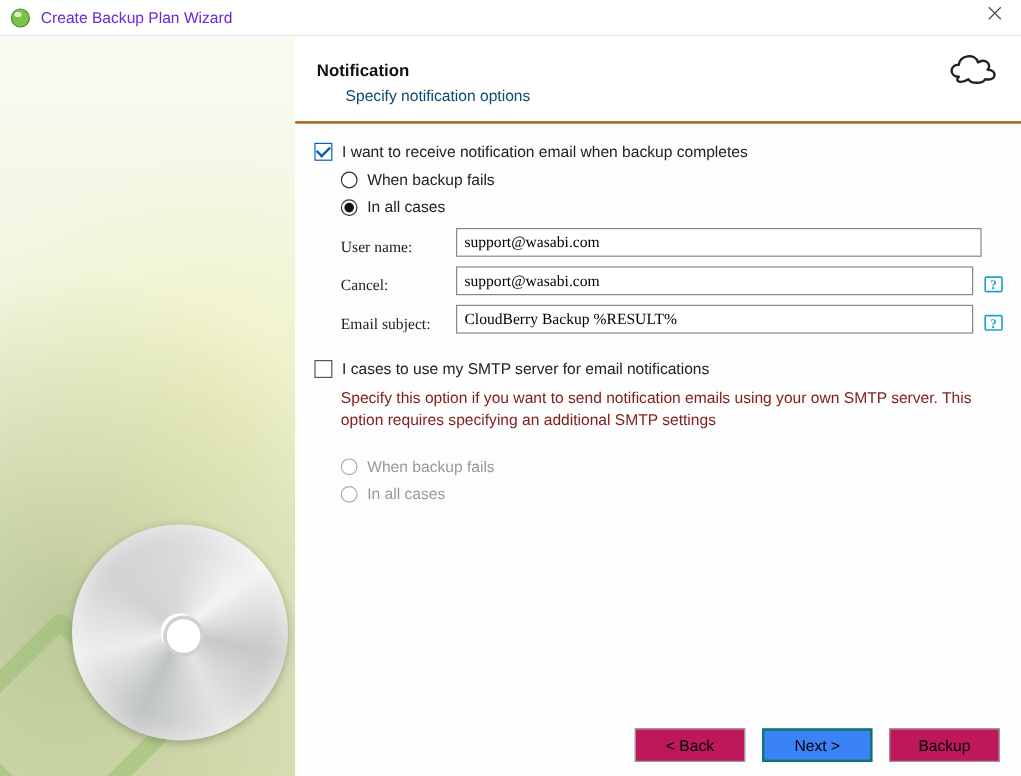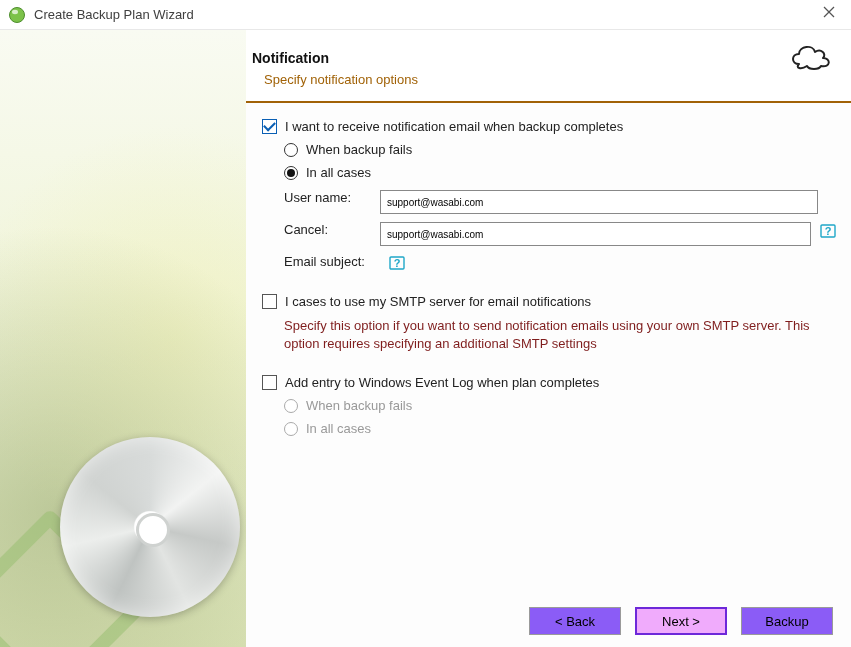--- a/index.html
+++ b/index.html
@@ -16,21 +16,21 @@
   .titlebar {
     height: 30px;
     display: flex;
     align-items: center;
     padding: 0 8px;
     border-bottom: 1px solid #e8e8e8;
     position: relative;
   }
   .titlebar .title {
     margin-left: 8px;
-    color: #404040;
+    color: #6d28d9;
     font-size: 13px;
   }
   .titlebar .close {
     position: absolute;
     right: 10px;
     top: 4px;
     font-size: 16px;
     color: #666;
     cursor: pointer;
     padding: 0 6px;
@@ -87,32 +87,32 @@
   }
 
   .main {
     flex: 1;
     display: flex;
     flex-direction: column;
     height: 100%;
     position: relative;
   }
   .header {
-    padding: 20px 18px 14px 6px;
+    padding: 20px 18px 14px 18px;
     position: relative;
   }
   .header h2 {
     margin: 0 0 6px 0;
     font-size: 14px;
     font-weight: 700;
     color: #111;
   }
   .header .subtitle {
-    margin-left: 12px;
-    color: #a16207;
+    margin-left: 24px;
+    color: #0c4a6e;
     font-size: 13px;
   }
   .logo {
     position: absolute;
     right: 18px;
     top: 10px;
     text-align: center;
   }
   .logo .cloud {
     display: block;
@@ -170,30 +170,31 @@
     border-radius: 50%;
   }
   .radio.disabled { border-color: #aaa; }
   .radio.disabled + span { color: #999; }
 
   .indent1 { margin-left: 22px; }
 
   .fields { margin-top: 10px; margin-left: 22px; }
   .field-row {
     display: flex;
-    align-items: flex-start;
+    align-items: flex-end;
     margin-bottom: 8px;
+    font-family: Liberation Serif, serif;
   }
   .field-label { width: 96px; color: #222; }
   .text-input {
     flex: 1;
     height: 24px;
     border: 1px solid #888;
     padding: 2px 6px;
-    font-size: 10px;
+    font-size: 13px;
     font-family: inherit;
     background: #fff;
     max-width: 438px;
   }
   .help-icon {
     width: 18px; height: 18px;
     margin-left: 8px;
     display: inline-flex;
     align-items: center; justify-content: center;
     cursor: pointer;
@@ -214,29 +215,29 @@
     display: flex;
     justify-content: flex-end;
     align-items: center;
     padding-right: 18px;
     gap: 14px;
   }
   .btn {
     min-width: 92px;
     height: 28px;
     border: 1px solid #9a9a9a;
-    background: #8b5cf6;
+    background: #be185d;
     font-size: 13px;
     font-family: inherit;
     cursor: pointer;
     padding: 0 14px;
   }
   .btn.primary {
-    border: 2px solid #6d28d9;
-    background: #f0abfc;
+    border: 2px solid #0f766e;
+    background: #3b82f6;
   }
 </style>
 </head>
 <body>
 
 <div class="titlebar">
   <span class="app-icon">
     <svg width="18" height="18" viewBox="0 0 18 18">
       <circle cx="9" cy="9" r="7.5" fill="#7cc24a" stroke="#4e8e2e" stroke-width="1"></circle>
       <ellipse cx="7" cy="6" rx="3" ry="2.2" fill="rgba(255,255,255,0.7)"></ellipse>
@@ -297,44 +298,41 @@
             <input class="text-input" type="text" value="support@wasabi.com" style="">
             <span class="help-icon">
               <svg width="18" height="18" viewBox="0 0 18 18">
                 <rect x="2" y="3" width="14" height="12" rx="1" fill="none" stroke="#1fa7c8" stroke-width="1.4"></rect>
                 <text x="9" y="13" text-anchor="middle" font-size="11" font-weight="700" fill="#1fa7c8">?</text>
               </svg>
             </span>
           </div>
           <div class="field-row">
             <span class="field-label">Email subject:</span>
+            <input class="text-input" type="text" value="CloudBerry Backup %RESULT%" style="">
             <span class="help-icon">
               <svg width="18" height="18" viewBox="0 0 18 18">
                 <rect x="2" y="3" width="14" height="12" rx="1" fill="none" stroke="#1fa7c8" stroke-width="1.4"></rect>
                 <text x="9" y="13" text-anchor="middle" font-size="11" font-weight="700" fill="#1fa7c8">?</text>
               </svg>
             </span>
           </div>
         </div>
       </div>
 
       <div class="section-gap"></div>
 
       <div class="row">
         <span class="checkbox plain"></span>
         <span>I cases to use my SMTP server for email notifications</span>
       </div>
       <div class="desc">Specify this option if you want to send notification emails using your own SMTP server. This option requires specifying an additional SMTP settings</div>
 
       <div class="section-gap"></div>
 
-      <div class="row">
-        <span class="checkbox plain"></span>
-        <span>Add entry to Windows Event Log when plan completes</span>
-      </div>
       <div class="indent1">
         <div class="row">
           <span class="radio disabled"></span>
           <span>When backup fails</span>
         </div>
         <div class="row">
           <span class="radio disabled"></span>
           <span>In all cases</span>
         </div>
       </div>

